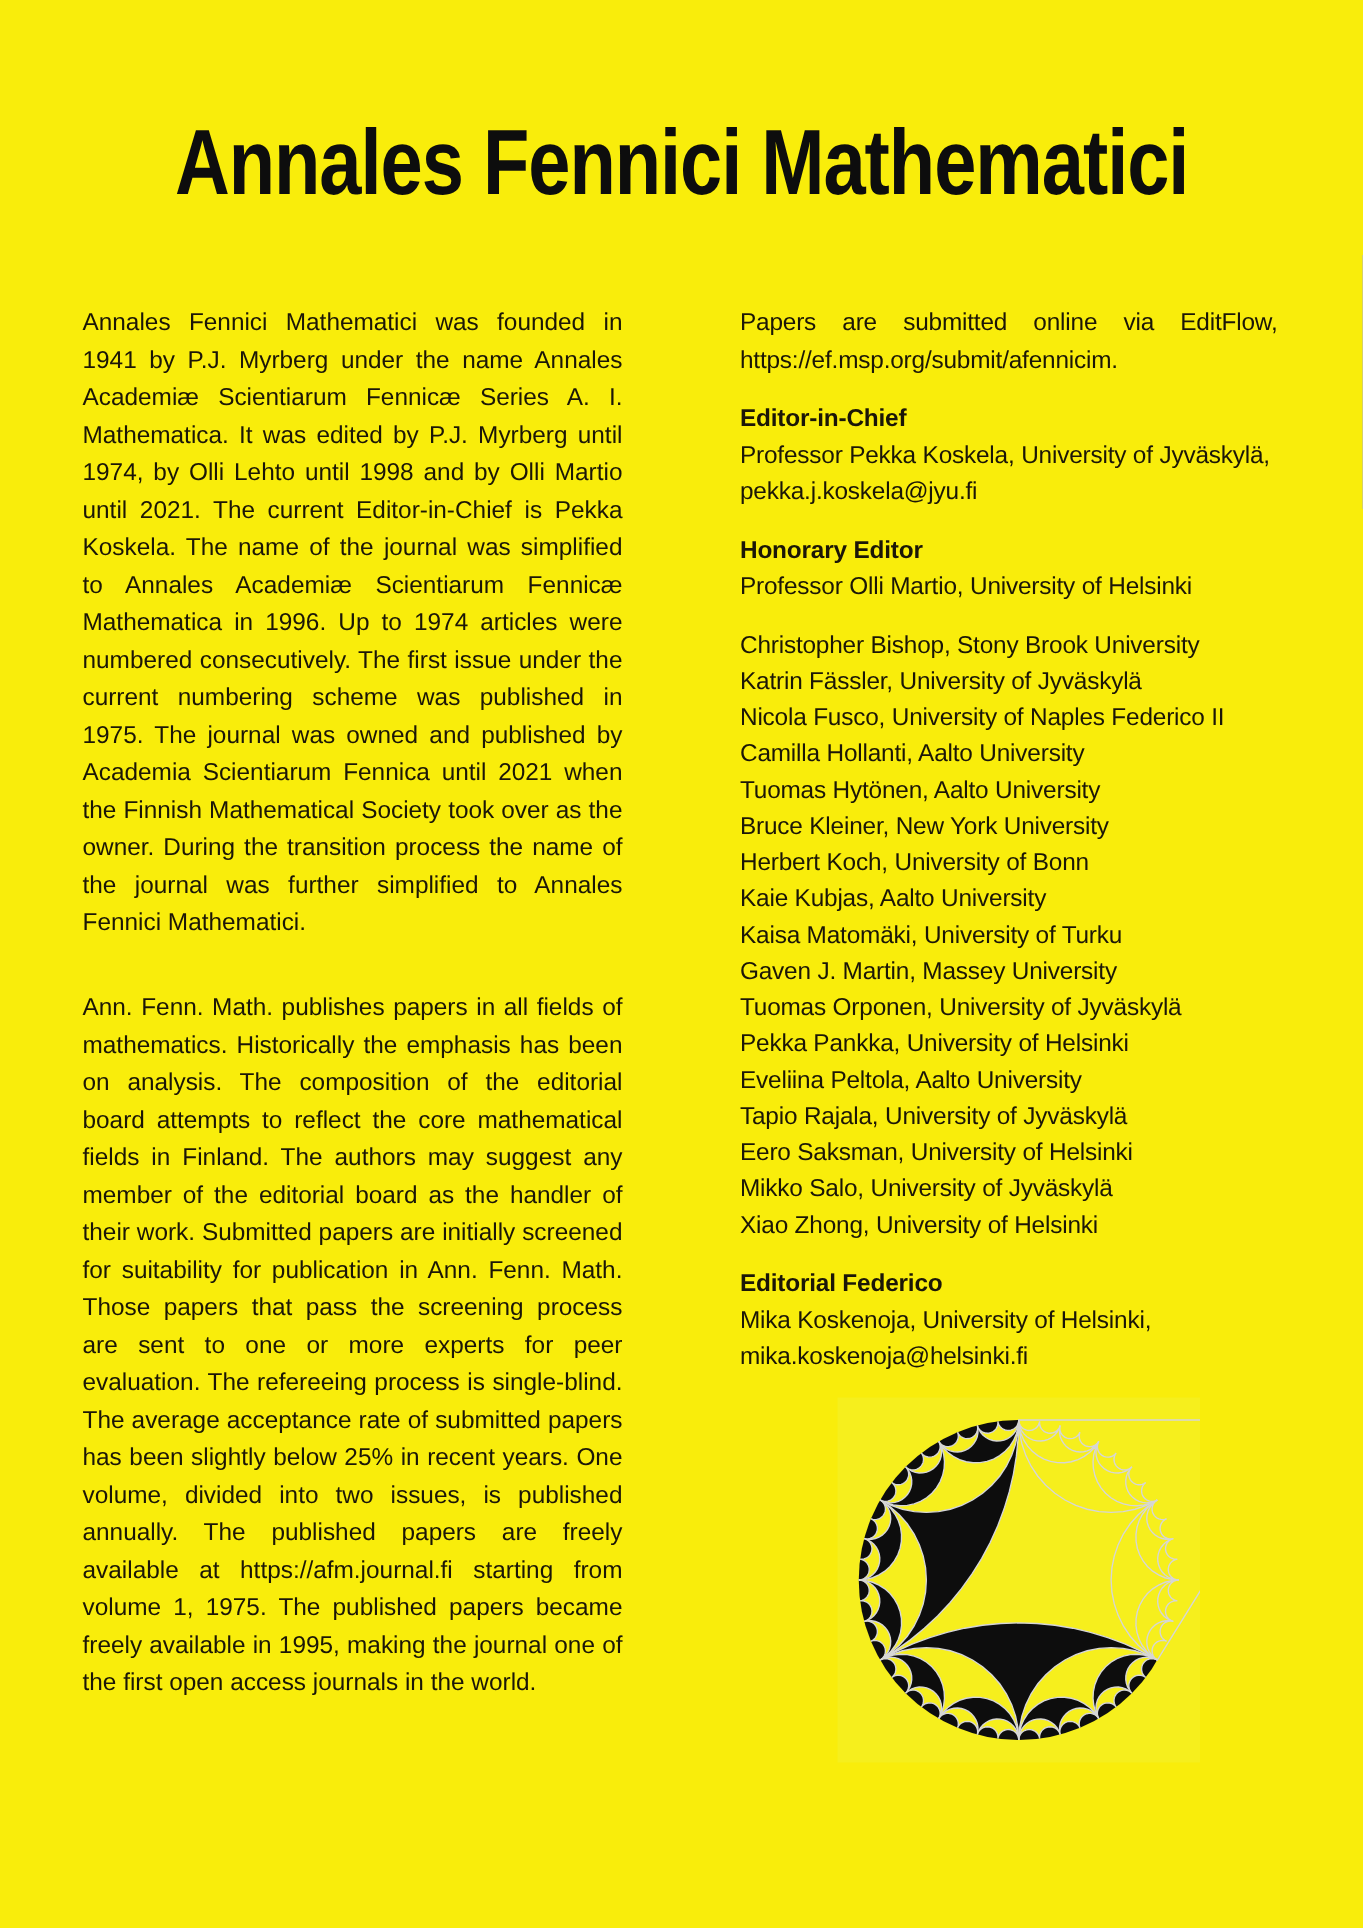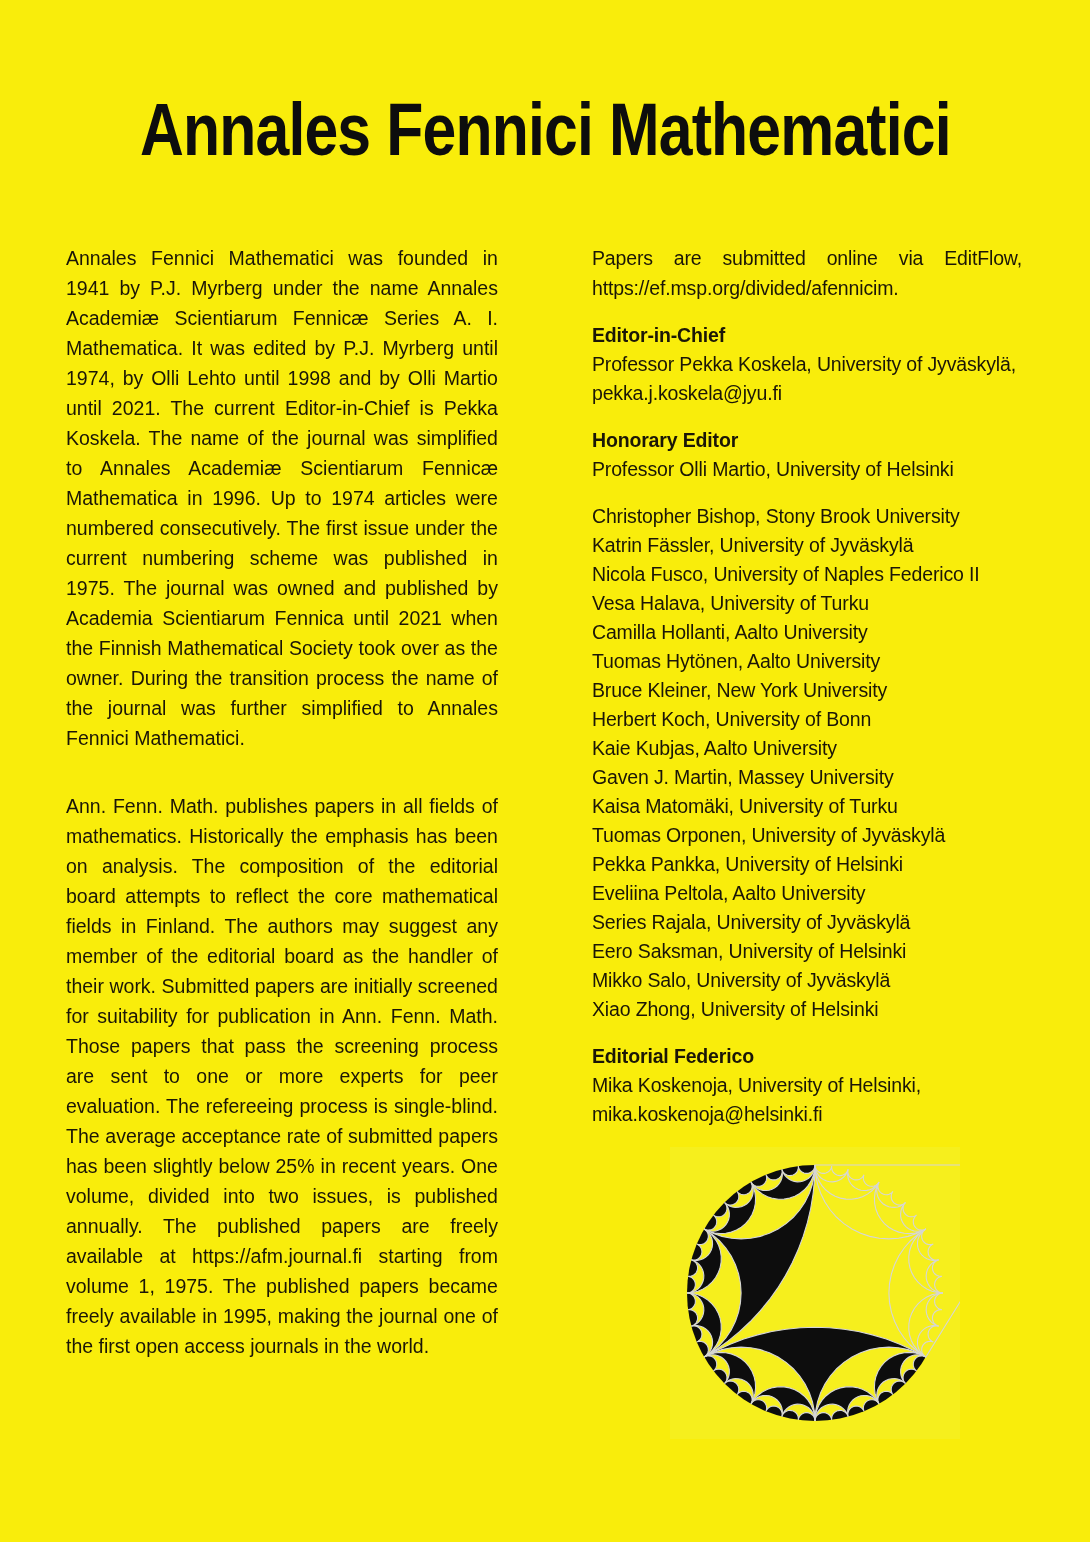--- a/index.html
+++ b/index.html
@@ -63,49 +63,48 @@
 
   <div class="cols">
 
     <div class="col-left">
         <p>Annales Fennici Mathematici was founded in 1941 by P.J. Myrberg under the name Annales Academiæ Scientiarum Fennicæ Series A. I. Mathematica. It was edited by P.J. Myrberg until 1974, by Olli Lehto until 1998 and by Olli Martio until 2021. The current Editor-in-Chief is Pekka Koskela. The name of the journal was simplified to Annales Academiæ Scientiarum Fennicæ Mathematica in 1996. Up to 1974 articles were numbered consecutively. The first issue under the current numbering scheme was published in 1975. The journal was owned and published by Academia Scientiarum Fennica until 2021 when the Finnish Mathematical Society took over as the owner. During the transition process the name of the journal was further simplified to Annales Fennici Mathematici.</p>
         <p>Ann. Fenn. Math. publishes papers in all fields of mathematics. Historically the emphasis has been on analysis. The composition of the editorial board attempts to reflect the core mathematical fields in Finland. The authors may suggest any member of the editorial board as the handler of their work. Submitted papers are initially screened for suitability for publication in Ann. Fenn. Math. Those papers that pass the screening process are sent to one or more experts for peer evaluation. The refereeing process is single-blind. The average acceptance rate of submitted papers has been slightly below 25% in recent years. One volume, divided into two issues, is published annually. The published papers are freely available at https://afm.journal.fi starting from volume 1, 1975. The published papers became freely available in 1995, making the journal one of the first open access journals in the world.</p>
       </div>
 
     <div class="col-right">
 
-      <p class="submission">Papers are submitted online via EditFlow, https://ef.msp.org/divided/afennicim.</p>
+      <p class="submission">Papers are submitted online via EditFlow, https://ef.msp.org/submit/afennicim.</p>
 
       <div class="section">
         <div class="section-heading">Editor-in-Chief</div>
         <div class="section-body">Professor Pekka Koskela, University of Jyväskylä, pekka.j.koskela@jyu.fi</div>
       </div>
 
       <div class="section">
         <div class="section-heading">Honorary Editor</div>
         <div class="section-body">Professor Olli Martio, University of Helsinki</div>
       </div>
 
       <div class="section">
         <div>
             <div class="board-member">Christopher Bishop, Stony Brook University</div>
             <div class="board-member">Katrin Fässler, University of Jyväskylä</div>
             <div class="board-member">Nicola Fusco, University of Naples Federico II</div>
-            <div class="board-member">Vesa Halava, University of Turku</div>
             <div class="board-member">Camilla Hollanti, Aalto University</div>
             <div class="board-member">Tuomas Hytönen, Aalto University</div>
             <div class="board-member">Bruce Kleiner, New York University</div>
             <div class="board-member">Herbert Koch, University of Bonn</div>
             <div class="board-member">Kaie Kubjas, Aalto University</div>
+            <div class="board-member">Kaisa Matomäki, University of Turku</div>
             <div class="board-member">Gaven J. Martin, Massey University</div>
-            <div class="board-member">Kaisa Matomäki, University of Turku</div>
             <div class="board-member">Tuomas Orponen, University of Jyväskylä</div>
             <div class="board-member">Pekka Pankka, University of Helsinki</div>
             <div class="board-member">Eveliina Peltola, Aalto University</div>
-            <div class="board-member">Series Rajala, University of Jyväskylä</div>
+            <div class="board-member">Tapio Rajala, University of Jyväskylä</div>
             <div class="board-member">Eero Saksman, University of Helsinki</div>
             <div class="board-member">Mikko Salo, University of Jyväskylä</div>
             <div class="board-member">Xiao Zhong, University of Helsinki</div>
           </div>
       </div>
 
       <div class="section">
         <div class="section-heading">Editorial Federico</div>
         <div class="section-body">Mika Koskenoja, University of Helsinki, mika.koskenoja@helsinki.fi</div>
       </div>

